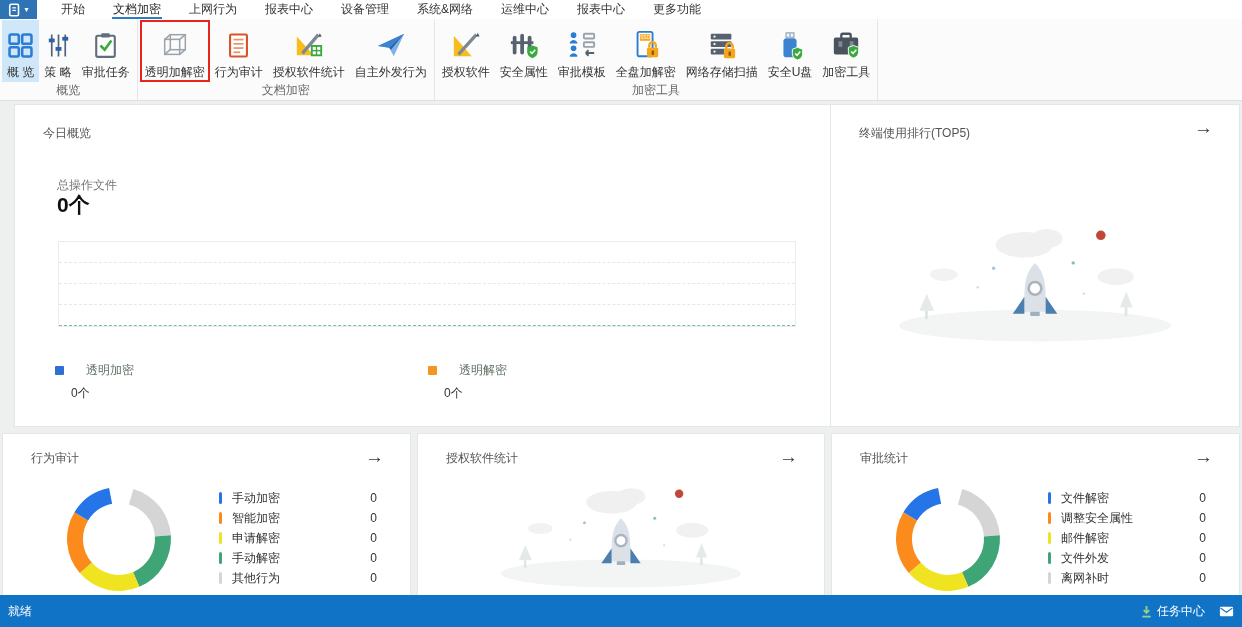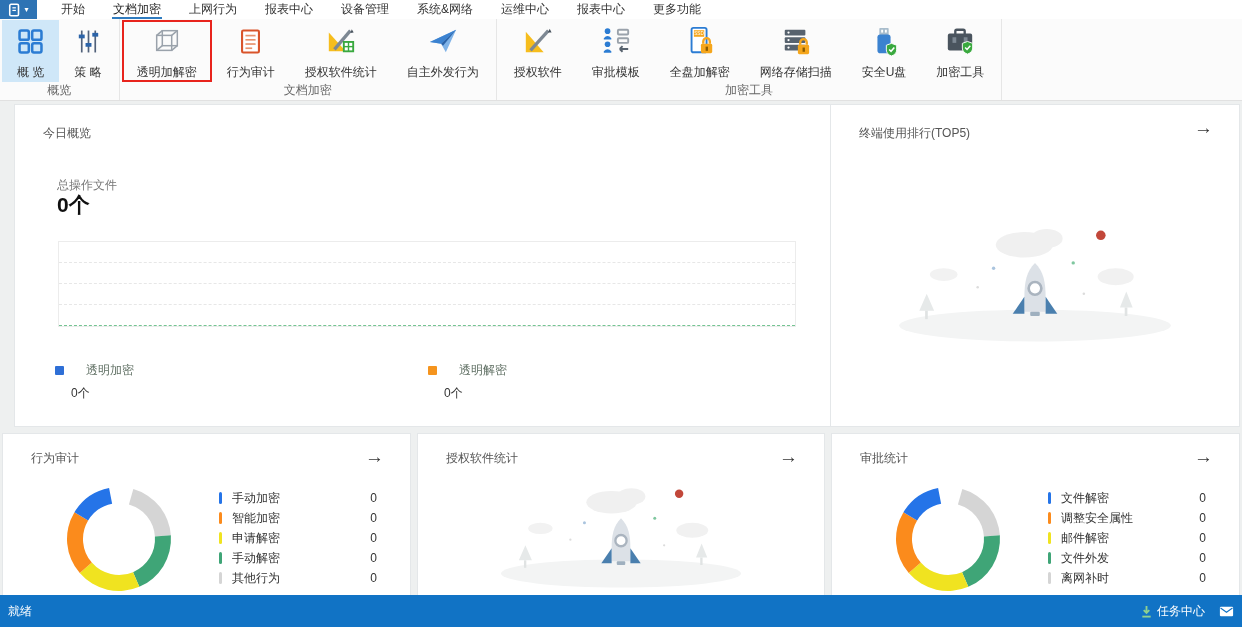--- a/index.html
+++ b/index.html
@@ -16,21 +16,21 @@
   .app-btn { width:37px; background:#2e73b4; display:flex; align-items:center; justify-content:center; gap:2px; cursor:pointer; }
   .app-caret { color:#fff; font-size:8px; line-height:1; }
   .tabs { display:flex; margin-left:10px; }
   .tab { margin:0 13px; padding:1px 1px 0; display:flex; align-items:center; font-size:12px; color:#333; cursor:pointer; border-bottom:2px solid transparent; white-space:nowrap; }
   .tab.active { color:#222; border-bottom:2px solid #2f7bbf; }
 
   
   .ribbon { position:absolute; top:19px; left:0; right:0; height:82px; background:#fbfbfb; border-bottom:1px solid #e1e1e1; display:flex; }
   .rb-group { display:flex; flex-direction:column; border-right:1px solid #e6e6e6; }
   .rb-items { display:flex; flex:1; align-items:stretch; padding:1px 2px 0; }
-  .rb-item { display:flex; flex-direction:column; align-items:center; justify-content:space-between; padding:3px 15px 1px; cursor:pointer; position:relative; }
+  .rb-item { display:flex; flex-direction:column; align-items:center; justify-content:flex-end; padding:3px 5px 1px; cursor:pointer; position:relative; }
   .rb-item .ic { height:36px; display:flex; align-items:center; justify-content:center; }
   .rb-item .lb { font-size:12px; color:#333; white-space:nowrap; margin-top:1px; }
   .rb-item.selected { background:#cfe7f8; }
   .rb-item.highlighted { outline:2px solid #e8241d; outline-offset:-2px; }
   .rb-glabel { text-align:center; font-size:12px; color:#666; height:18px; line-height:16px; }
   .rb-fill { flex:1; }
 
   
   .card { position:absolute; background:#fff; border:1px solid #e4e7e9; }
   #card-today    { left:14px;   top:104px; width:823px; height:323px; }
@@ -156,20 +156,30 @@
               </g>
             <g stroke="#2b63a8" stroke-width="4.5">
                 <line x1="4.5" y1="10" x2="11.5" y2="10"></line>
                 <line x1="12.5" y1="20" x2="19.5" y2="20"></line>
                 <line x1="20.5" y1="8" x2="27.5" y2="8"></line>
               </g>
             </svg>
         </span>
         <span class="lb">策 略</span>
       </div>
+      <div class="rb-item">
+        <span class="ic">
+          <svg viewBox="0 0 32 32" width="27" height="27">
+            <rect x="5" y="4.5" width="22" height="25" rx="2" fill="#fff" stroke="#5f6e7e" stroke-width="2.5"></rect>
+            <rect x="11" y="1.5" width="10" height="5" rx="1" fill="#5f6e7e"></rect>
+            <path d="M10 16 l5 5 L23 10" fill="none" stroke="#3aa93f" stroke-width="3"></path>
+            </svg>
+        </span>
+        <span class="lb">审批任务</span>
+      </div>
     </div>
     <div class="rb-glabel">概览</div>
   </div>
 
   <div class="rb-group">
     <div class="rb-items">
       <div class="rb-item highlighted">
         <span class="ic">
           <svg viewBox="0 0 32 32" width="30" height="30">
               <g fill="none" stroke="#9aa2ab" stroke-width="1.6">
@@ -229,20 +239,35 @@
     <div class="rb-items">
       <div class="rb-item">
         <span class="ic">
           <svg viewBox="0 0 32 32" width="30" height="30">
             <polygon points="3,28 22,28 3,6" fill="#f6bd1d"></polygon>
             <line x1="8" y1="26" x2="27" y2="5" stroke="#7d8893" stroke-width="3.5"></line>
             <polygon points="28.5,3 30.5,7 26.5,7" fill="#4a545e"></polygon>
             </svg>
         </span>
         <span class="lb">授权软件</span>
+      </div>
+      <div class="rb-item">
+        <span class="ic">
+          <svg viewBox="0 0 32 32" width="30" height="30">
+            <g fill="#57626e">
+                <rect x="4" y="6" width="4" height="20" rx="2"></rect>
+                <rect x="12" y="4" width="4" height="22" rx="2"></rect>
+                <rect x="20" y="6" width="4" height="20" rx="2"></rect>
+                <rect x="2" y="12" width="24" height="3"></rect>
+              </g>
+            <path d="M25 16.5 l5.5 2 v5 q0 4.5 -5.5 6.5 q-5.5 -2 -5.5 -6.5 v-5 z" fill="#3aa93f"></path>
+            <path d="M22.5 23 l2 2 3.5 -4" stroke="#fff" stroke-width="1.6" fill="none"></path>
+            </svg>
+        </span>
+        <span class="lb">安全属性</span>
       </div>
       <div class="rb-item">
         <span class="ic">
           <svg viewBox="0 0 32 32" width="30" height="30">
             <g fill="#2b7cd3">
                 <circle cx="7" cy="5.5" r="3"></circle>
                 <path d="M3 13 q4 -4.5 8 0 v1.5 h-8 z"></path>
                 <circle cx="7" cy="19.5" r="3"></circle>
                 <path d="M3 27 q4 -4.5 8 0 v1.5 h-8 z"></path>
               </g>

